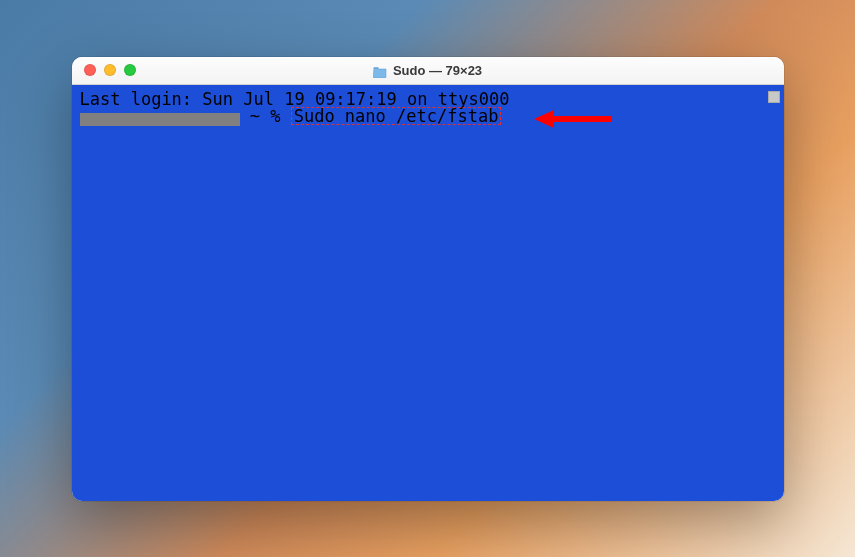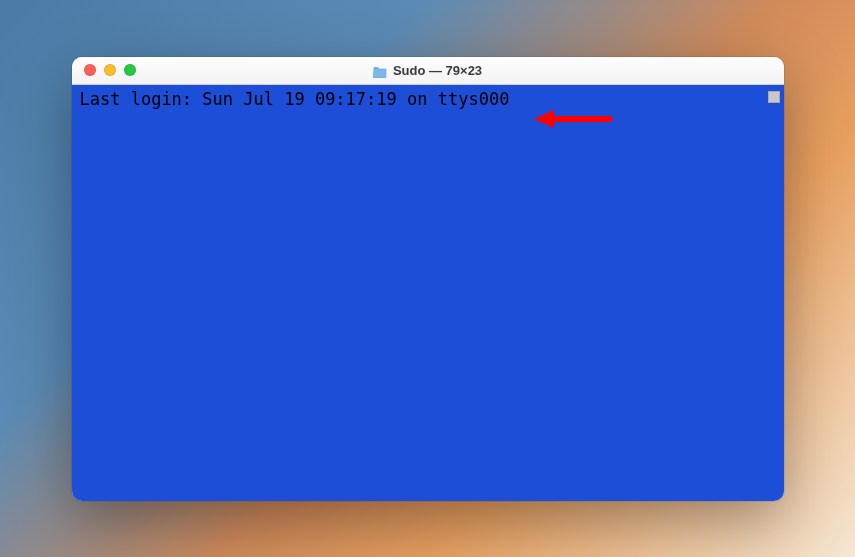--- a/index.html
+++ b/index.html
@@ -132,20 +132,21 @@
       </span>
       <span class="title-text">Sudo — 79×23</span>
     </div>
   </div>
 
   <div class="terminal-body">
     <div class="scroll-indicator"></div>
 
     <div class="term-line">Last login: Sun Jul 19 09:17:19 on ttys000</div>
 
+    <div class="term-line"><span class="redacted"></span><span> ~ % </span><span class="highlight-box"><span>Sudo nano /etc/fstab</span></span></div>
 
 
     <div class="arrow-annotation">
       <svg width="80" height="24" viewBox="0 0 80 24">
         <line x1="78" y1="12" x2="18" y2="12" stroke="#ff0000" stroke-width="6"></line>
         <polygon points="0,12 20,3 20,21" fill="#ff0000"></polygon>
       </svg>
     </div>
   </div>
 </div>

